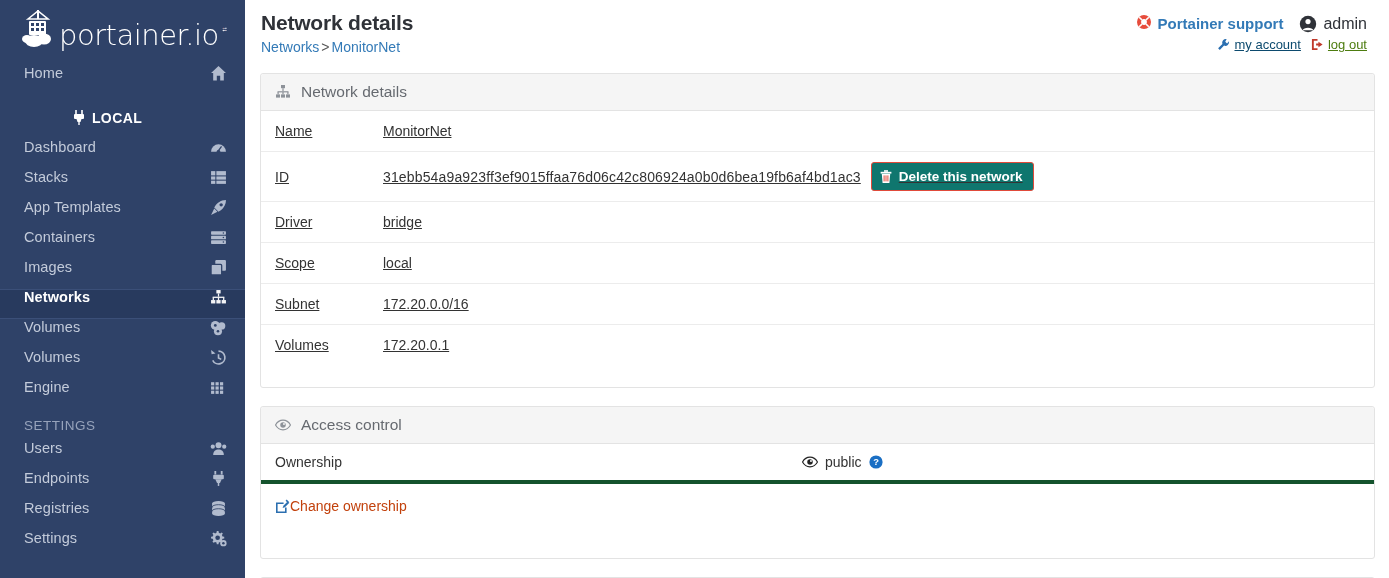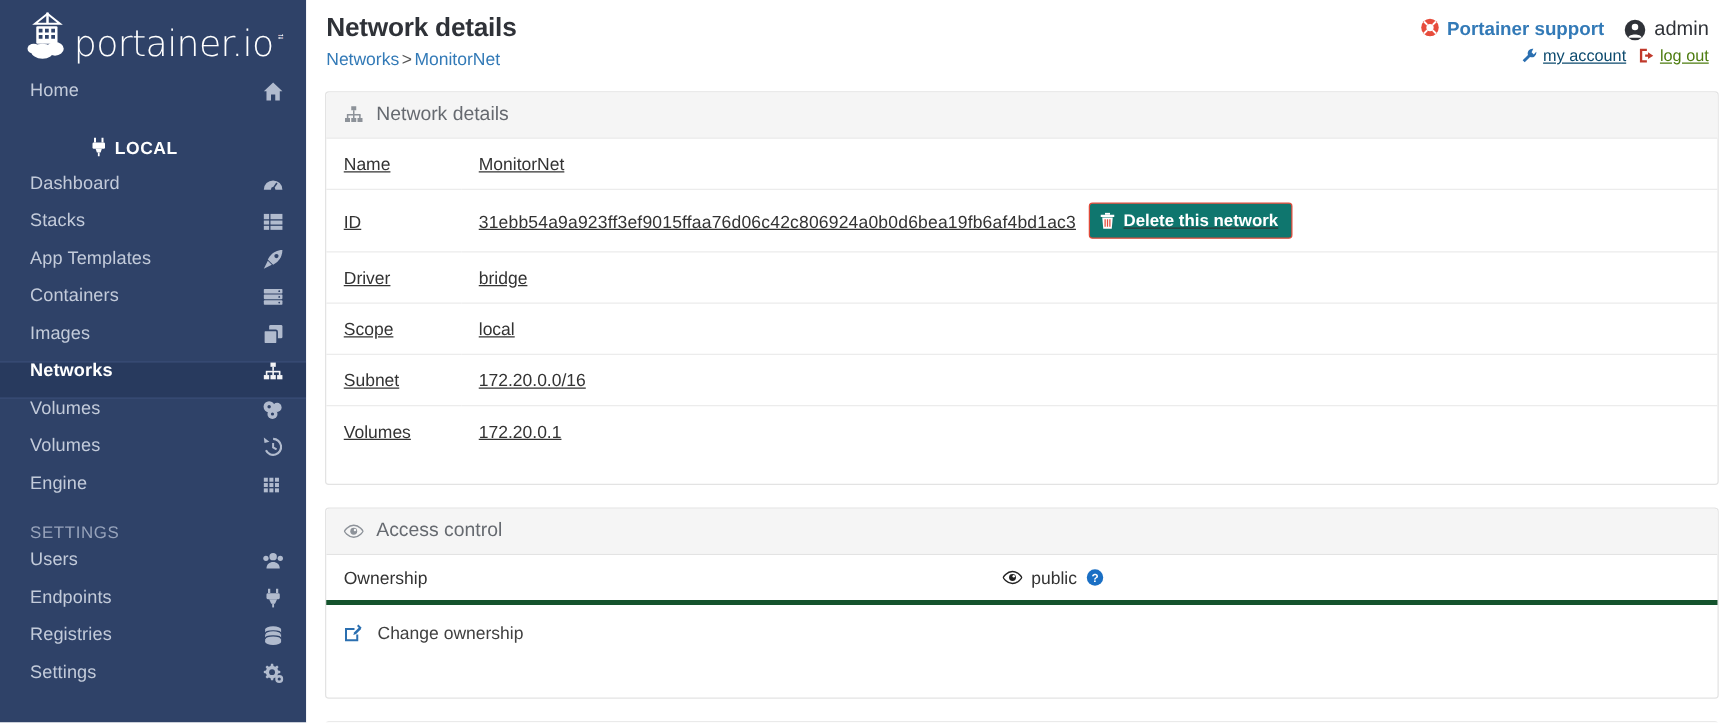--- a/index.html
+++ b/index.html
@@ -165,23 +165,23 @@
     padding: 10px 0 10px 14px;
     border-bottom: 4px solid #14532d;
     font-size: 14px; color: #333;
   }
   .ownership-val {
     display: flex; align-items: center; gap: 7px;
     width: 572px;
     color: #333;
   }
   .change-own {
-    display: flex; align-items: center; gap: 12px;
+    display: flex; align-items: center; gap: 0;
     padding: 14px 0 14px 14px;
-    color: #404040; font-size: 14px; cursor: pointer;
+    color: #c2410c; font-size: 14px; cursor: pointer;
   }
   .change-own span { text-decoration: none; }
   .access-filler { height: 30px; }
 
   .icon-help { flex: 0 0 auto; }
 </style>
 </head>
 <body>
 
 <div class="app">

